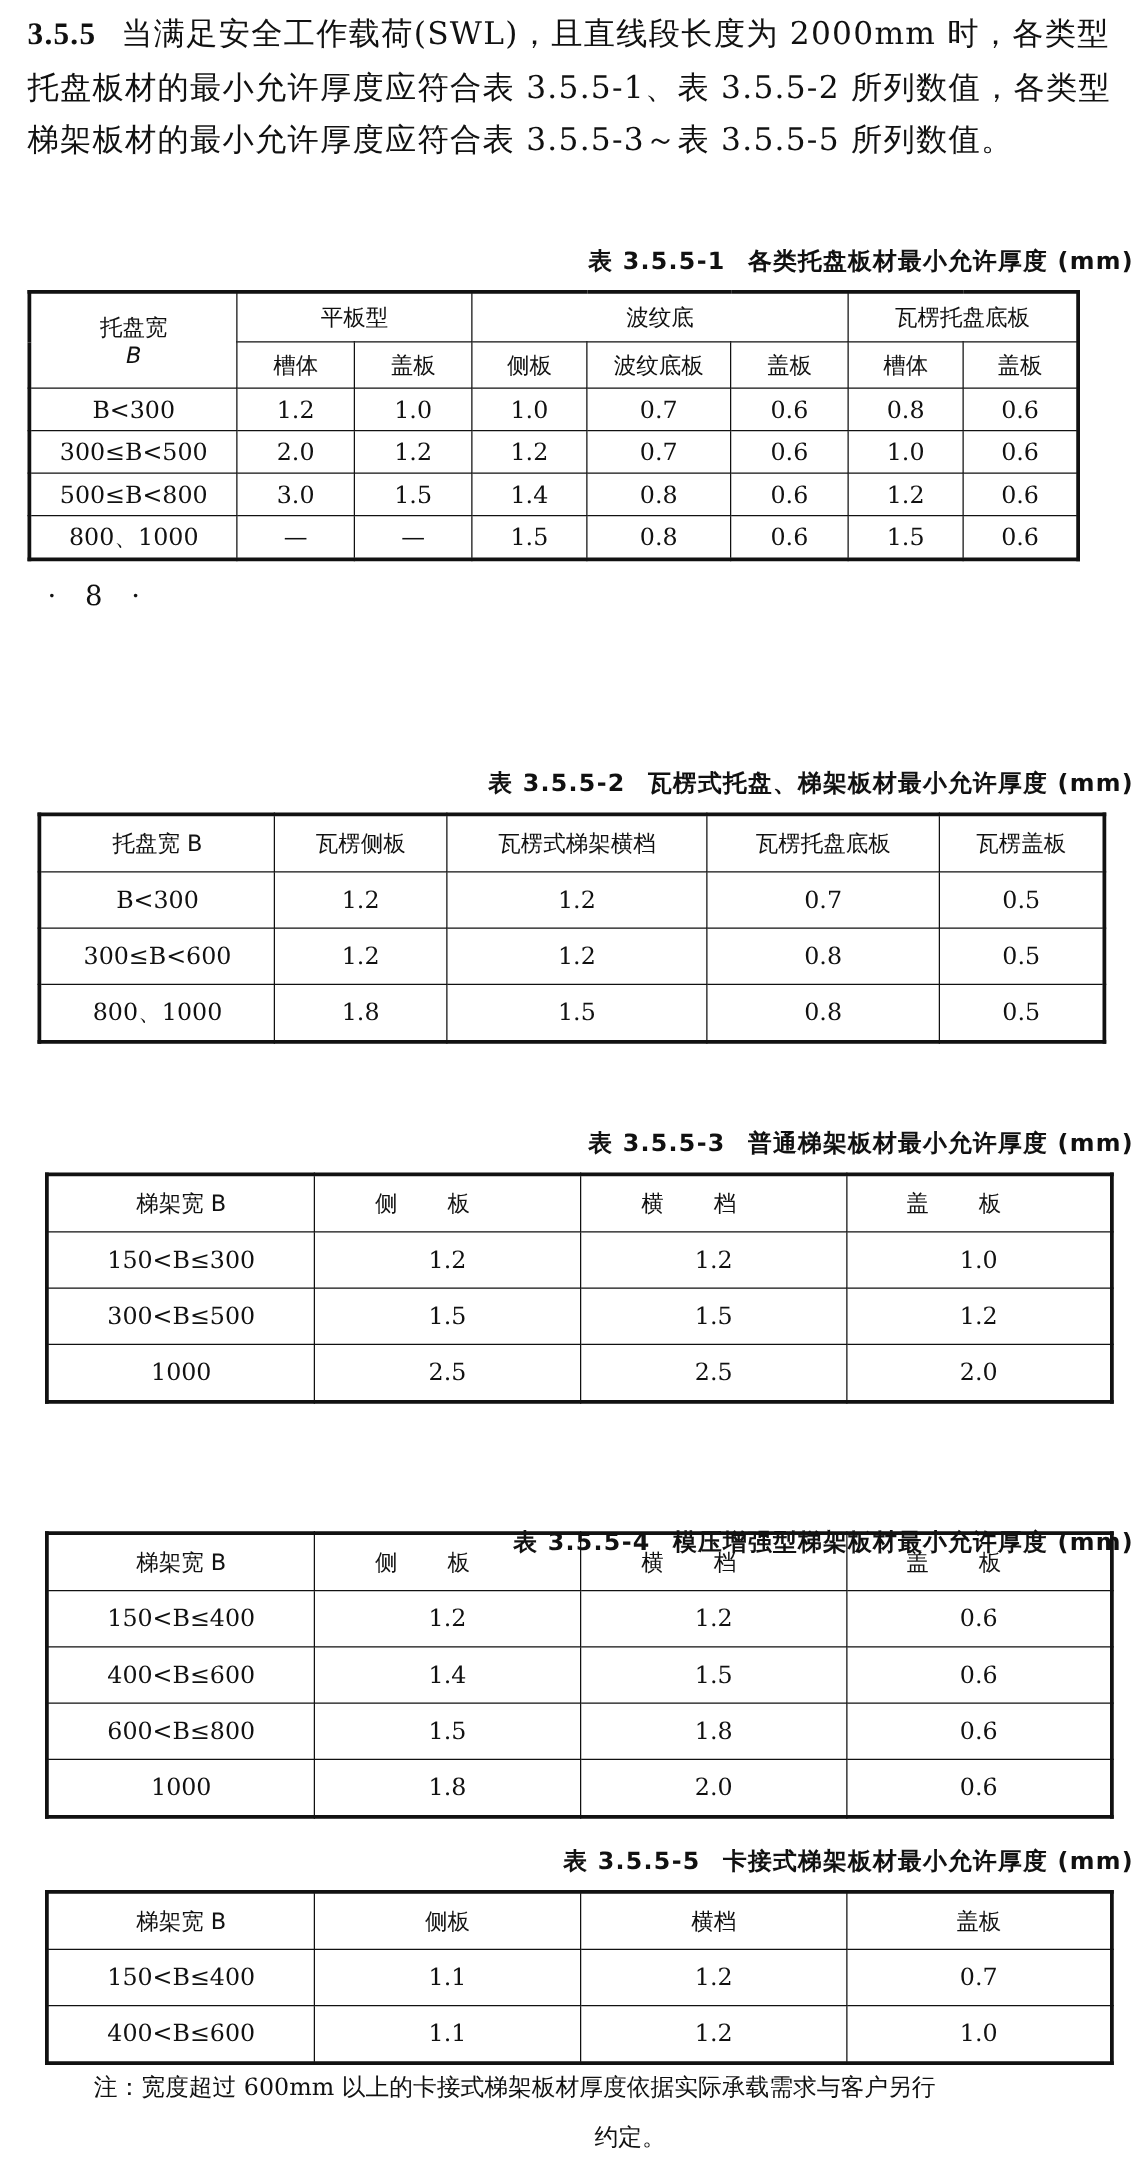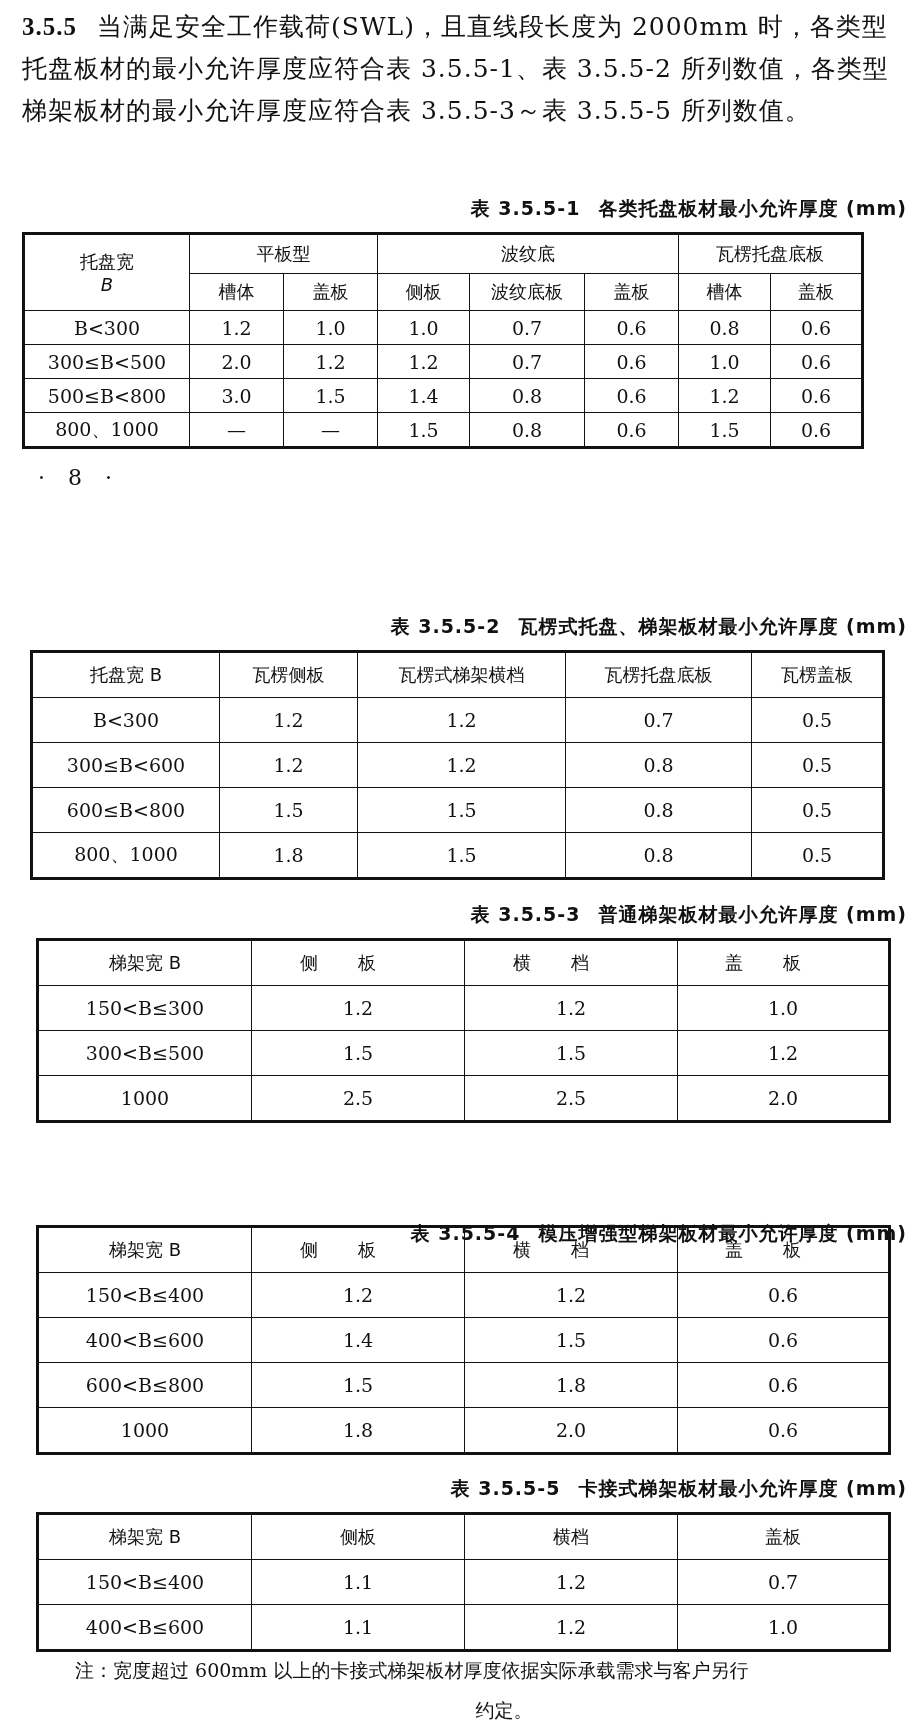--- a/index.html
+++ b/index.html
@@ -141,27 +141,20 @@
         <td>0.5</td>
   </tr>
   <tr>
     <td>300≤B&lt;600</td>
         <td>1.2</td>
         <td>1.2</td>
         <td>0.8</td>
         <td>0.5</td>
   </tr>
   <tr>
-    <td>600≤B&lt;800</td>
-        <td>1.5</td>
-        <td>1.5</td>
-        <td>0.8</td>
-        <td>0.5</td>
-  </tr>
-  <tr>
     <td>800、1000</td>
         <td>1.8</td>
         <td>1.5</td>
         <td>0.8</td>
         <td>0.5</td>
   </tr>
 </tbody>
   </table>
 
 <div class="caption" style="top:902px;">

